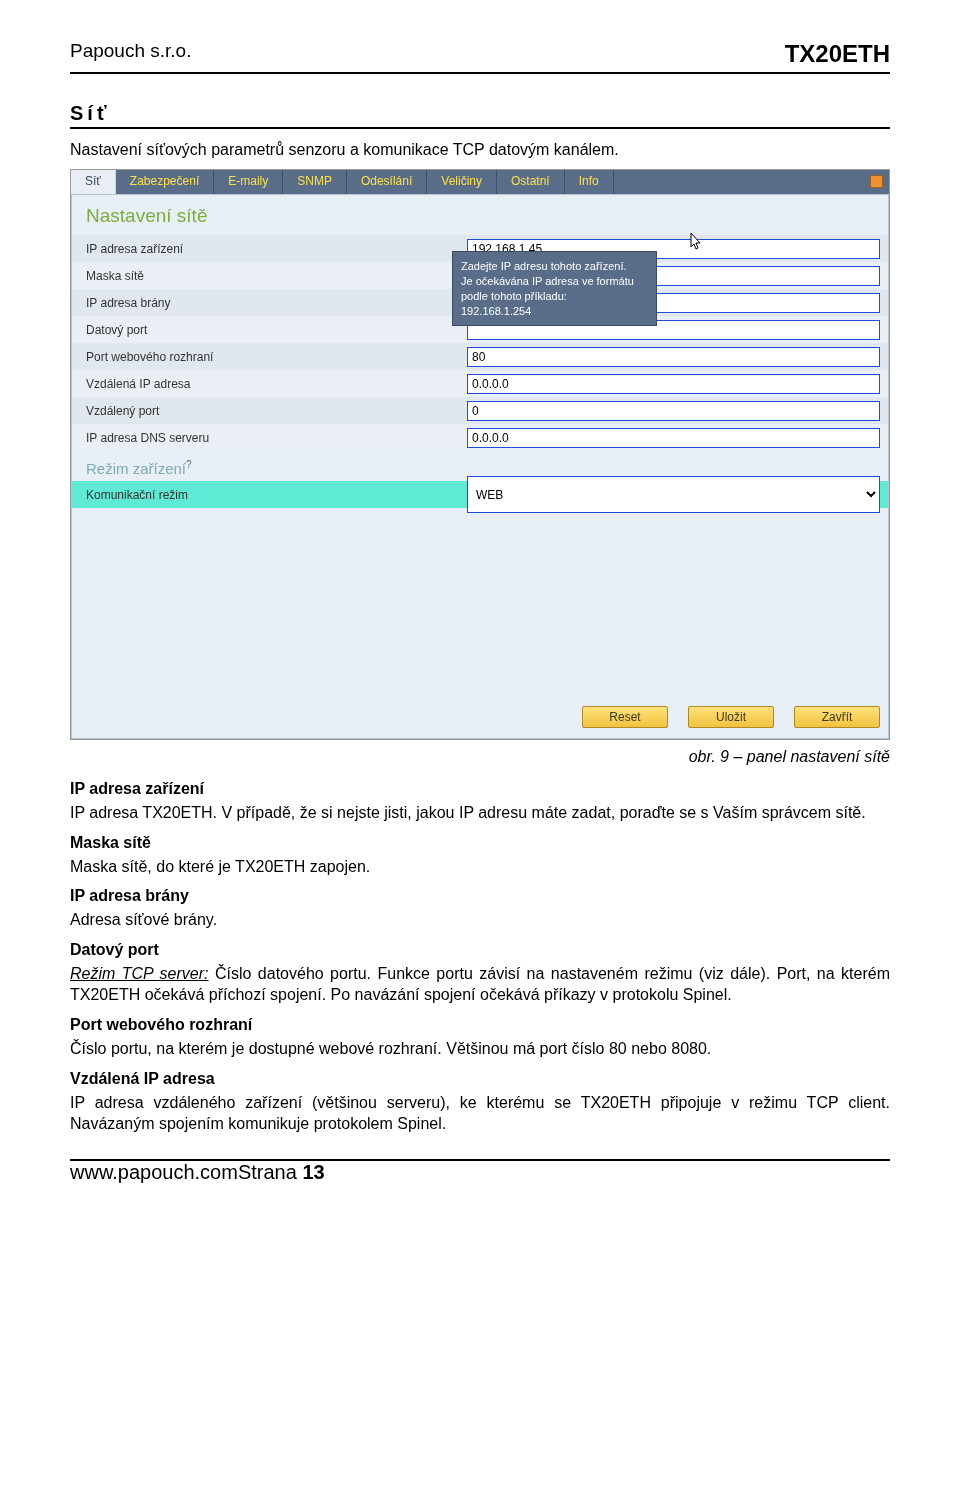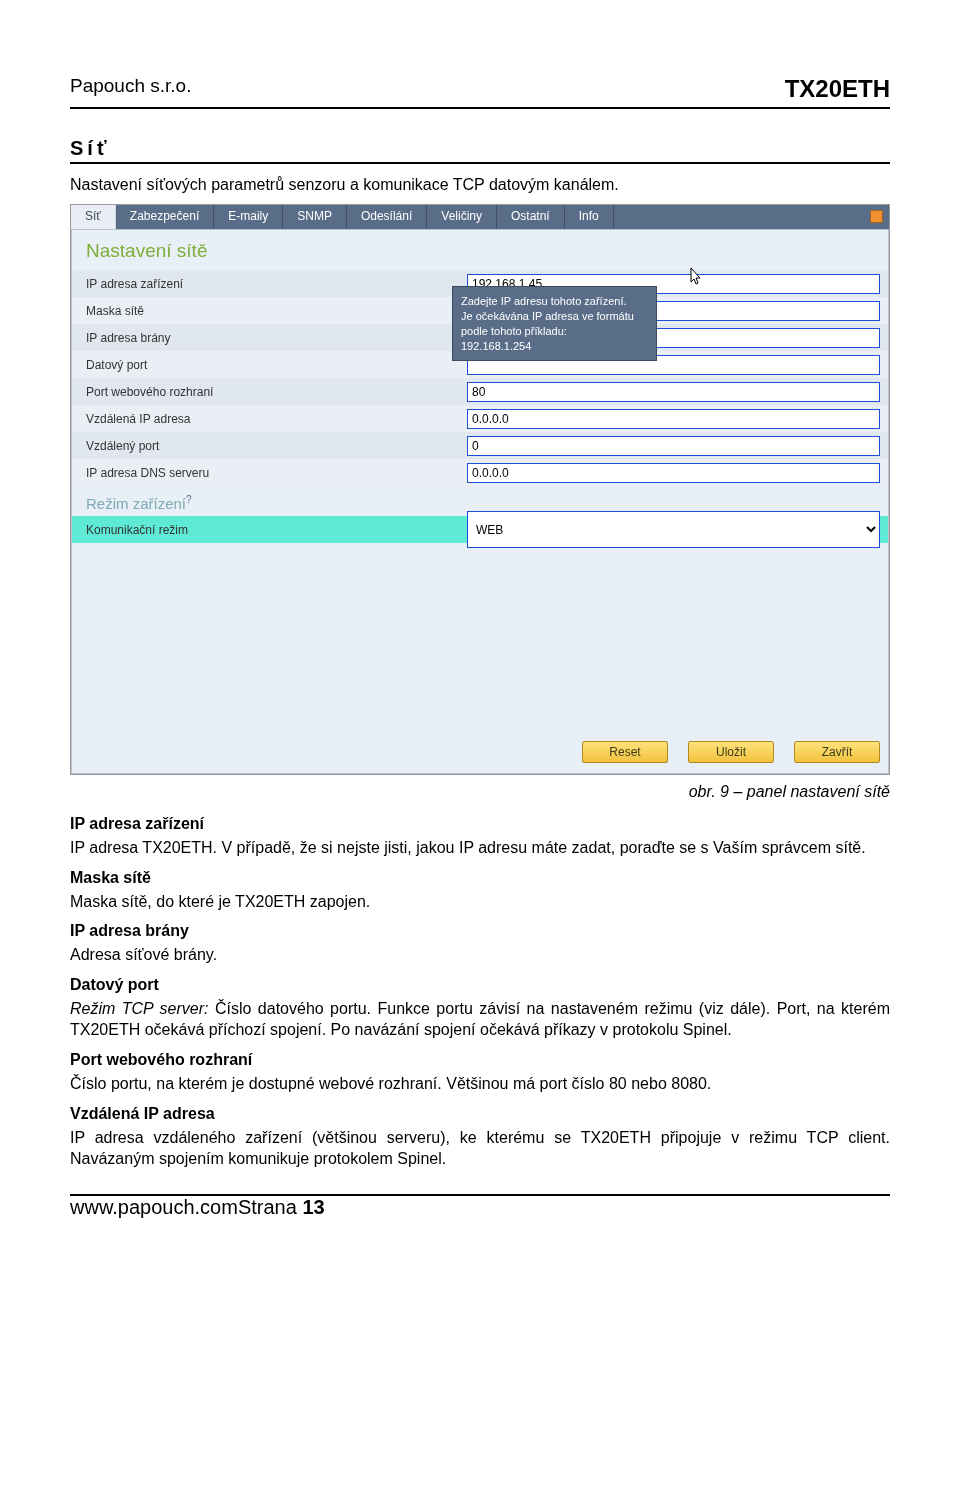--- a/index.html
+++ b/index.html
@@ -5,21 +5,20 @@
   * { box-sizing: border-box; margin: 0; padding: 0; }
   body {
     font-family: Arial, Helvetica, sans-serif;
     background: #fff;
     width: 960px;
     margin: 0 auto;
     color: #000;
   }
   .page {
     padding: 40px 70px 30px 70px;
-    margin-top: 35px;
   }
   .doc-header {
     display: flex;
     justify-content: space-between;
     border-bottom: 2px solid #000;
     padding-bottom: 4px;
     margin-bottom: 28px;
   }
   .doc-header-left { font-size: 19px; }
   .doc-header-right { font-size: 24px; font-weight: bold; }
@@ -40,21 +39,21 @@
     margin: 4px 0 8px 0;
     position: relative;
   }
   .tabbar {
     display: flex;
     background: #5a6d88;
     height: 24px;
     position: relative;
   }
   .tabbar .tab {
-    color: #ffffff;
+    color: #fde047;
     font-size: 12px;
     padding: 4px 14px;
     border-right: 1px solid #3f4f66;
     cursor: pointer;
   }
   .tabbar .tab.active {
     background: #e8eef4;
     color: #3a4a5e;
     border-right: 1px solid #cfd6de;
   }
@@ -149,21 +148,21 @@
     border-radius: 2px;
     cursor: pointer;
   }
   .caption {
     text-align: right;
     font-style: italic;
     font-size: 16px;
     margin: 8px 0 14px 0;
   }
   .body-text { font-size: 16px; line-height: 1.35; margin-bottom: 10px; text-align: justify; }
-  .body-text .i { font-style: italic; }
+  .body-text .i { font-style: italic; text-decoration: underline; }
   h4.subhead { font-size: 16px; font-weight: bold; margin: 8px 0 4px 0; }
 
   .doc-footer {
     border-top: 2px solid #000;
     margin-top: 24px;
     padding-top: 0;
     display: flex;
     justify-content: flex-start;
     font-size: 20px;
   }

